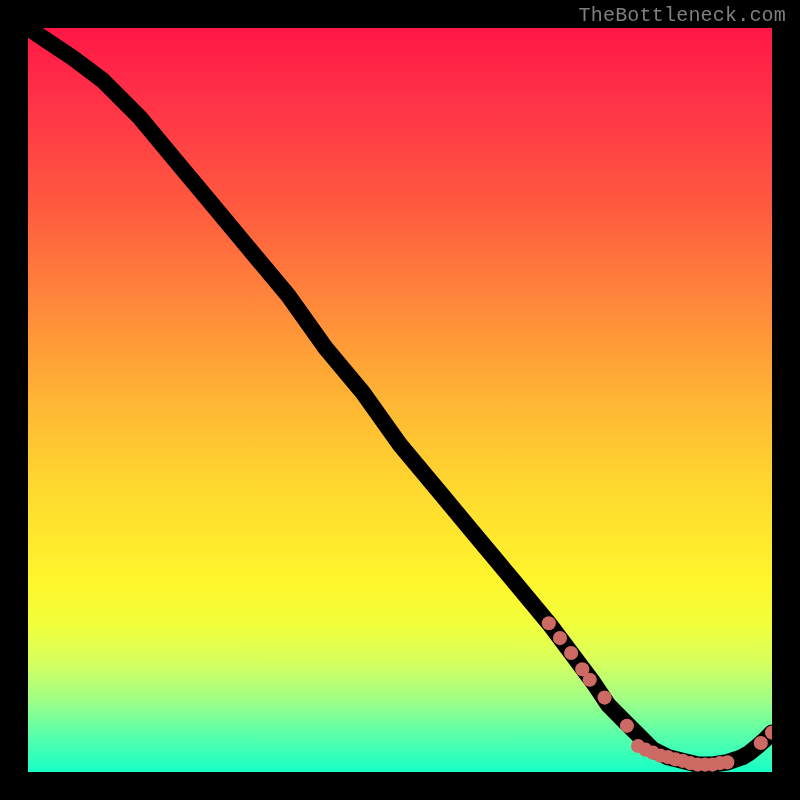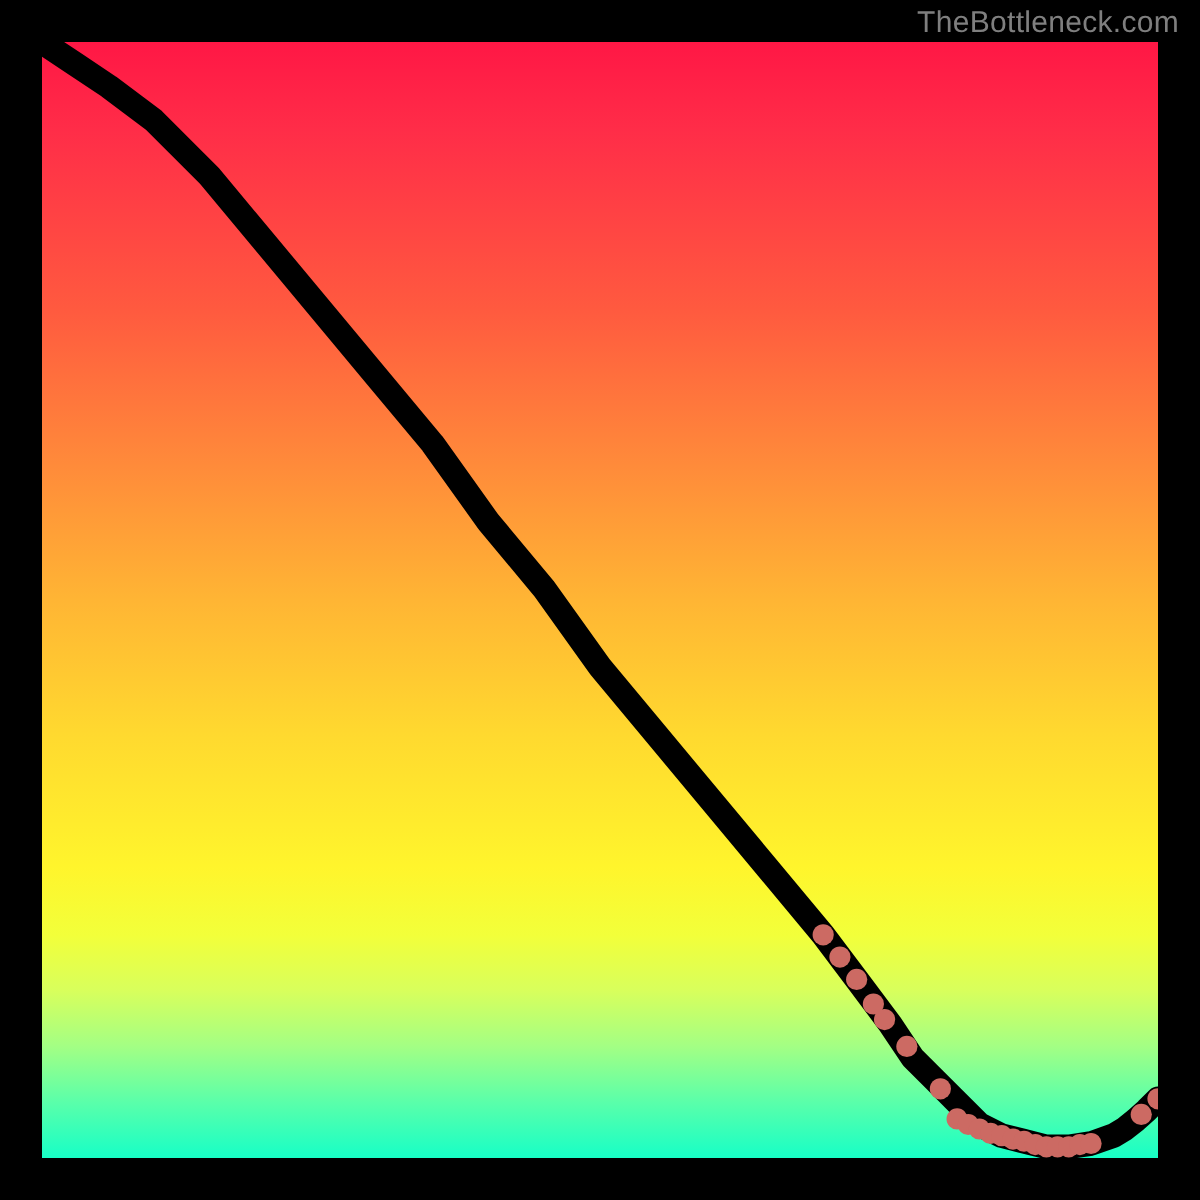--- a/index.html
+++ b/index.html
@@ -9,20 +9,21 @@
     height: 800px;
     background: #000;
     overflow: hidden;
     font-family: Arial, Helvetica, sans-serif;
   }
   .stage {
     position: relative;
     width: 800px;
     height: 800px;
     background: #000;
+    font-family: Liberation Mono, monospace;
   }
   .watermark {
     position: absolute;
     top: 4px;
     right: 14px;
     color: #7f7f7f;
     font-size: 20px;
     letter-spacing: 0.2px;
     z-index: 5;
   }

